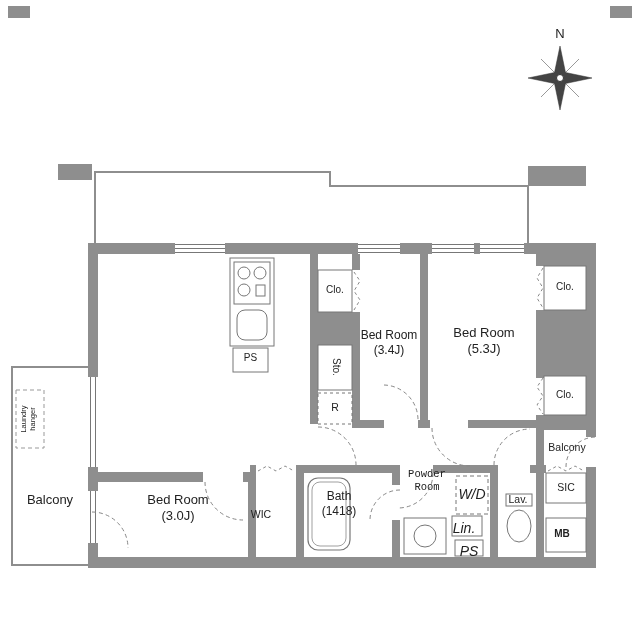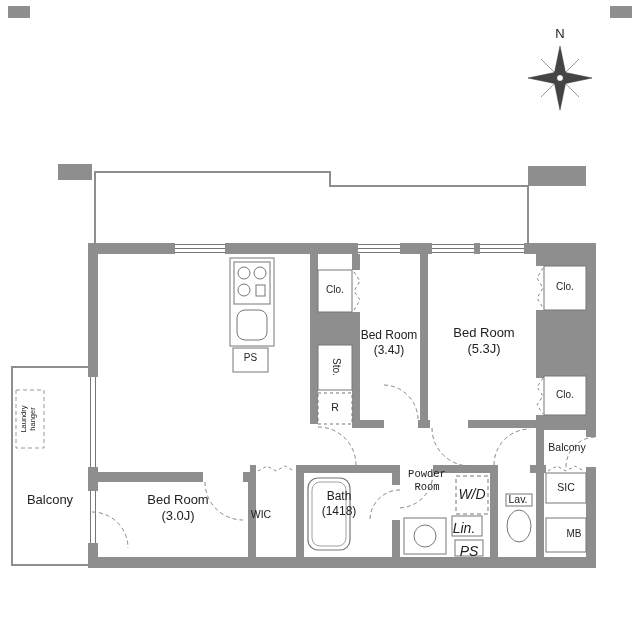--- a/index.html
+++ b/index.html
@@ -196,19 +196,19 @@
   <div class="lbl f9" style="left:456px;top:486px;width:32px;">W/D</div>
 
   <div class="lbl f10" style="left:318px;top:284px;width:34px;">Clo.</div>
   <div class="lbl f10" style="left:544px;top:281px;width:42px;">Clo.</div>
   <div class="lbl f10" style="left:544px;top:389px;width:42px;">Clo.</div>
   <div class="lbl f10 rot90" style="left:318px;top:360px;width:34px;height:14px;">Sto.</div>
   <div class="lbl f11" style="left:318px;top:401px;width:34px;">R</div>
   <div class="lbl f10" style="left:233px;top:352px;width:35px;">PS</div>
   <div class="lbl f9" style="left:455px;top:543px;width:28px;">PS</div>
   <div class="lbl f9" style="left:452px;top:520px;width:24px;">Lin.</div>
-  <div class="lbl f10" style="left:558px;top:528px;width:32px;">MB</div>
+  <div class="lbl f10" style="left:546px;top:528px;width:32px;font-weight:bold;">MB</div>
 
   <div class="lbl f8 rotn90" style="left:2px;top:408px;width:56px;height:22px;">Laundry
 hanger</div>
   <div class="lbl f13" style="left:550px;top:26px;width:20px;">N</div>
 
 </div>
 
 </body></html>

